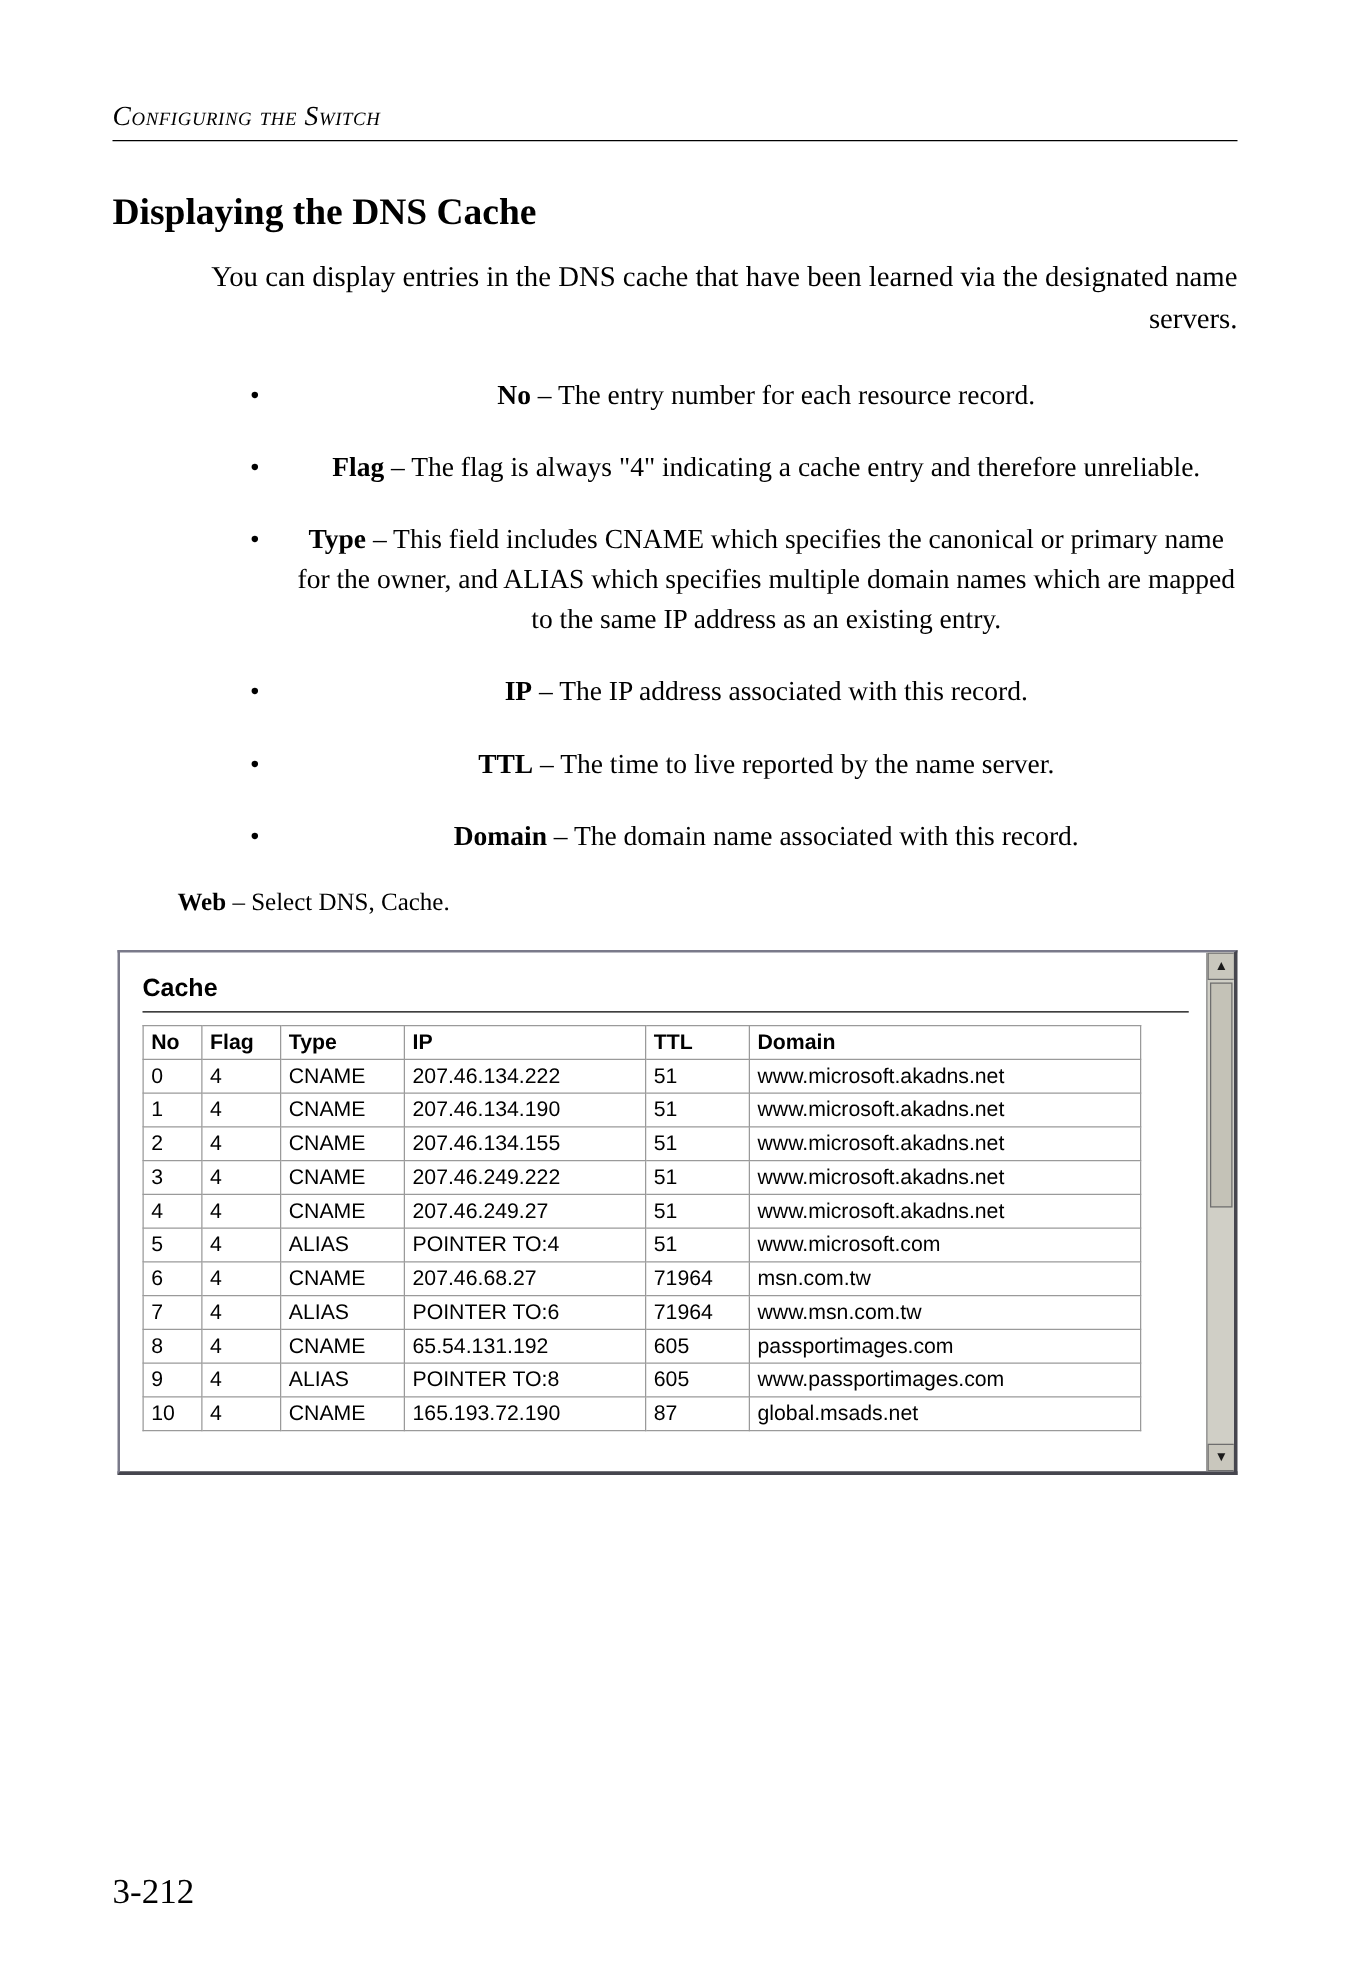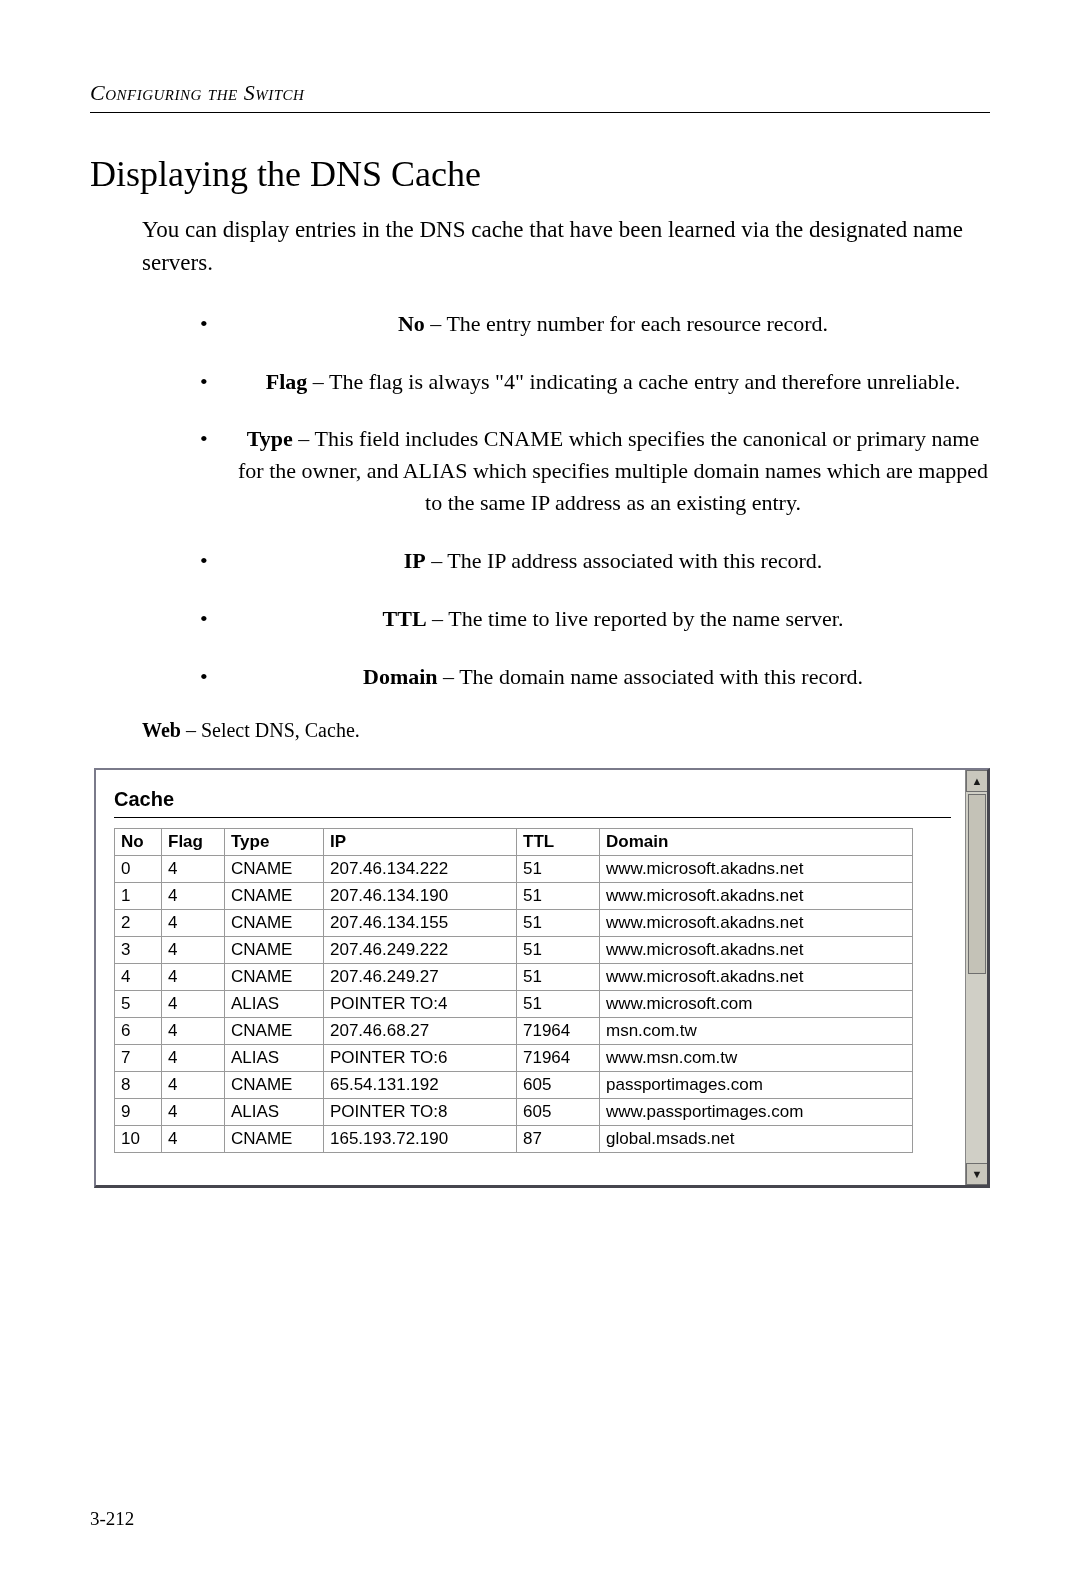--- a/index.html
+++ b/index.html
@@ -23,28 +23,29 @@
     font-size: 22px;
     letter-spacing: 0.5px;
     margin-bottom: 6px;
   }
   .rule {
     border: none;
     border-top: 1px solid #000;
     margin: 0 0 40px 0;
   }
   .section-title {
-    font-size: 36px;
-    font-weight: 400;
+    font-size: 30px;
+    font-weight: 700;
     margin: 0 0 18px 0;
   }
   .intro-para {
     font-size: 23px;
     line-height: 1.45;
     margin: 0 0 28px 52px;
+    text-align: right;
   }
   .field-attributes {
     font-family: Helvetica, Arial, sans-serif;
     font-weight: 700;
     font-size: 21px;
     margin-bottom: 14px;
   }
   ul.attributes {
     list-style: none;
     padding: 0 0 0 110px;
@@ -153,21 +154,21 @@
     height: 180px;
     background: #c4c2b7;
     border: 1px solid #6e6e6e;
     box-sizing: border-box;
   }
 
   .page-number {
     position: absolute;
     left: 90px;
     bottom: 40px;
-    font-size: 19px;
+    font-size: 28px;
   }
 </style>
 </head>
 <body>
 
 <div class="page">
 
   <div class="running-head">Configuring the Switch</div>
   <hr class="rule">
 

